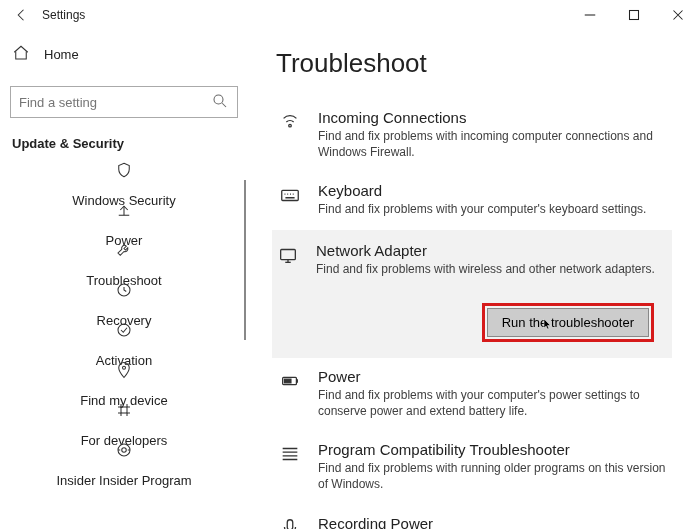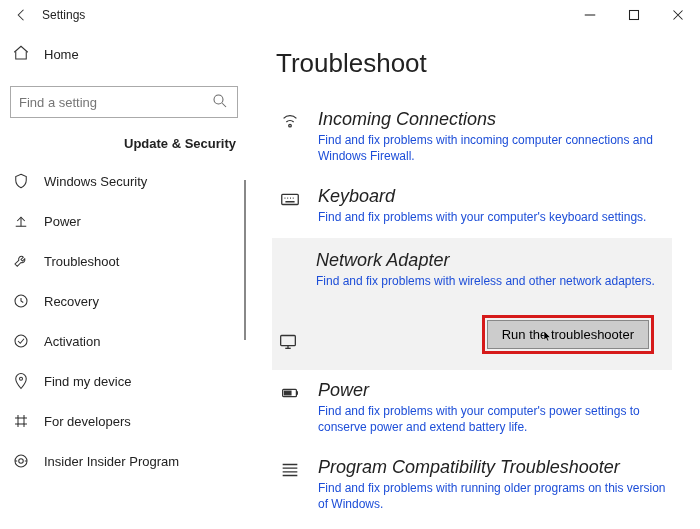--- a/index.html
+++ b/index.html
@@ -9,32 +9,32 @@
   .titlebar .title { font-size: 12px; margin-left: 6px; }
   .titlebar .spacer { flex: 1; }
   .win-btn { width: 44px; height: 28px; display: flex; align-items: center; justify-content: center; font-size: 12px; color: #222; cursor: pointer; }
   .content { display: flex; height: calc(100% - 30px); }
   .sidebar { width: 248px; padding: 6px 0 0 0; position: relative; }
   .home-row { display: flex; align-items: center; height: 36px; padding: 0 12px; gap: 14px; cursor: pointer; }
   .home-row .icon { width: 18px; text-align: center; color: #333; }
   .searchbox { margin: 14px 10px 12px 10px; height: 32px; border: 1px solid #aaa; background: #fff; display: flex; align-items: center; padding: 0 8px; }
   .searchbox input { flex: 1; border: none; outline: none; font-size: 13px; color: #555; background: transparent; }
   .searchbox .sicon { color: #666; font-size: 13px; }
-  .section-title { font-weight: 600; font-size: 13px; padding: 6px 12px 10px 4px; text-align: right; }
-  .nav-item { display: flex; align-items: center; height: 40px; padding: 0 12px; gap: 14px; cursor: pointer; font-size: 13px; color: #222; }
+  .section-title { font-weight: 600; font-size: 13px; padding: 6px 12px 10px 12px; }
+  .nav-item { display: flex; align-items: center; height: 40px; padding: 0 12px; gap: 14px; cursor: pointer; font-size: 13px; color: #222; flex-direction: column; }
   .nav-item .icon { width: 18px; height: 18px; display: flex; align-items: center; justify-content: center; color: #333; font-size: 14px; }
   .scroll-indicator { position: absolute; right: 2px; top: 150px; width: 2px; height: 160px; background: #888; }
   .main { flex: 1; padding: 18px 28px 0 28px; overflow: hidden; }
   .page-title { font-size: 26px; font-weight: 400; margin-bottom: 20px; }
   .item { display: flex; gap: 16px; padding: 10px 6px 12px 2px; }
   .item .icon { width: 24px; height: 24px; flex-shrink: 0; color: #333; display: flex; align-items: flex-start; justify-content: center; font-size: 18px; margin-top: 2px; }
   .item .body { flex: 1; }
-  .item .label { font-size: 18px; color: #222; margin-bottom: 2px; font-style: italic; }
-  .item .desc { font-size: 12px; color: #1d4ed8; line-height: 1.35; }
-  .item.selected { background: #f2f2f2; padding-top: 12px; padding-bottom: 16px; padding-left: 4px; padding-right: 10px; margin-left: -4px; align-items: flex-end; }
+  .item .label { font-size: 15px; color: #222; margin-bottom: 2px; }
+  .item .desc { font-size: 12px; color: #404040; line-height: 1.35; }
+  .item.selected { background: #f2f2f2; padding-top: 12px; padding-bottom: 16px; padding-left: 4px; padding-right: 10px; margin-left: -4px; }
   .runbtn-wrap { display: flex; justify-content: flex-end; margin-top: 26px; padding-right: 8px; }
   .runbtn-frame { border: 3px solid #d61a1a; padding: 2px; }
   .runbtn { border: 1px solid #888; background: #ccc; padding: 6px 14px; font-size: 13px; cursor: pointer; position: relative; }
   .cursor { position: absolute; font-size: 13px; top: 9px; left: 54px; color: #000; pointer-events: none; }
   svg { width: 18px; height: 18px; stroke: currentColor; fill: none; stroke-width: 1.4; }
   .main svg { width: 22px; height: 22px; }
 </style>
 </head>
 <body>
 

